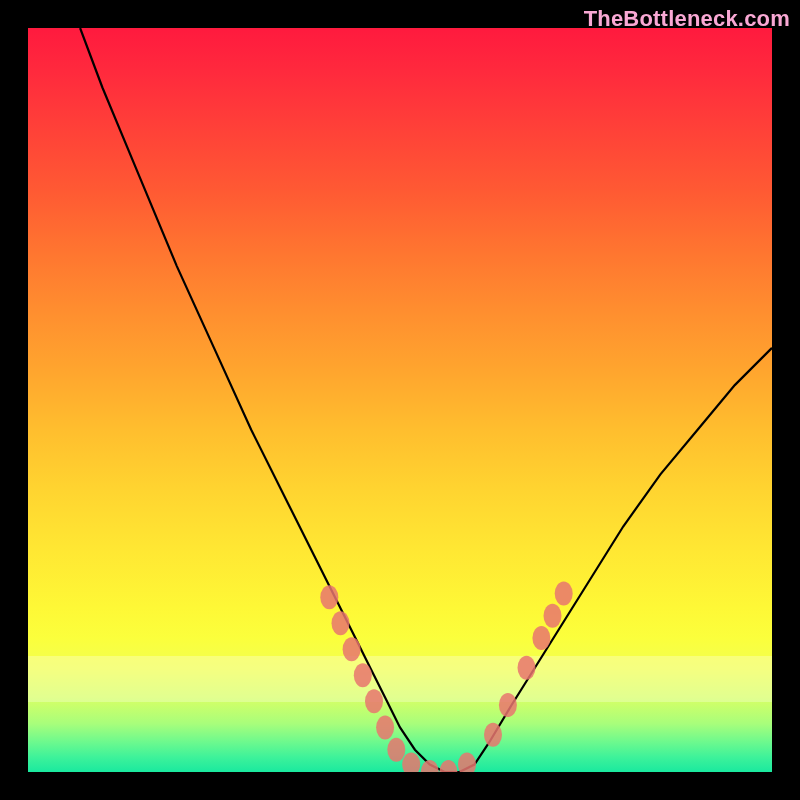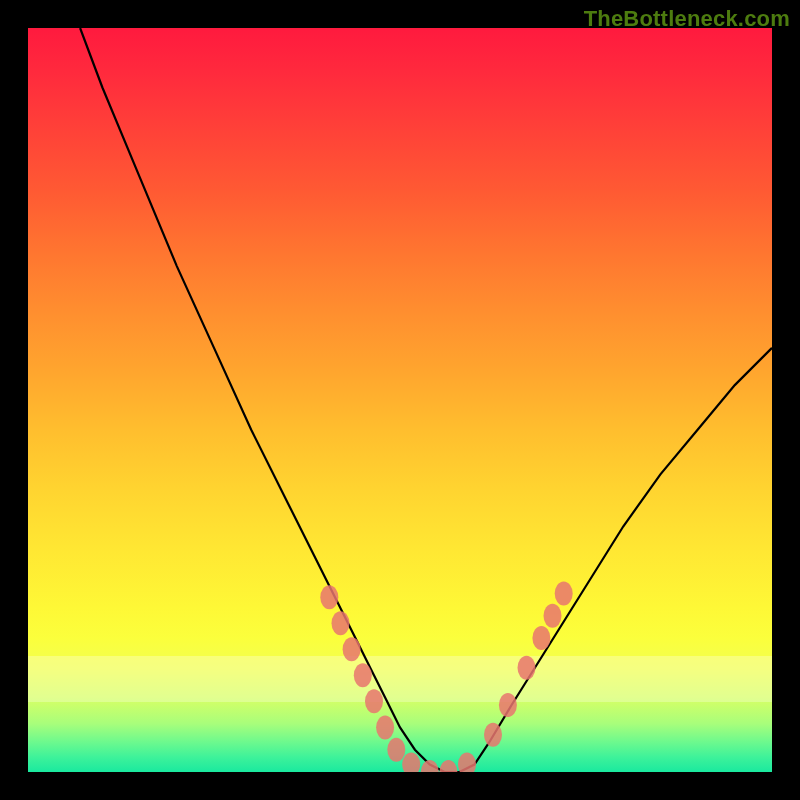--- a/index.html
+++ b/index.html
@@ -68,21 +68,21 @@
     width: 744px;
     height: 744px;
     pointer-events: none;
   }
   .watermark {
     position: absolute;
     top: 6px;
     right: 10px;
     font-size: 22px;
     font-weight: 600;
-    color: #4d7c0f;
+    color: #f9a8d4;
     letter-spacing: 0.2px;
     user-select: none;
     pointer-events: none;
   }
 </style>
 </head>
 <body>
 
 <div class="frame">
   <div class="plot">

